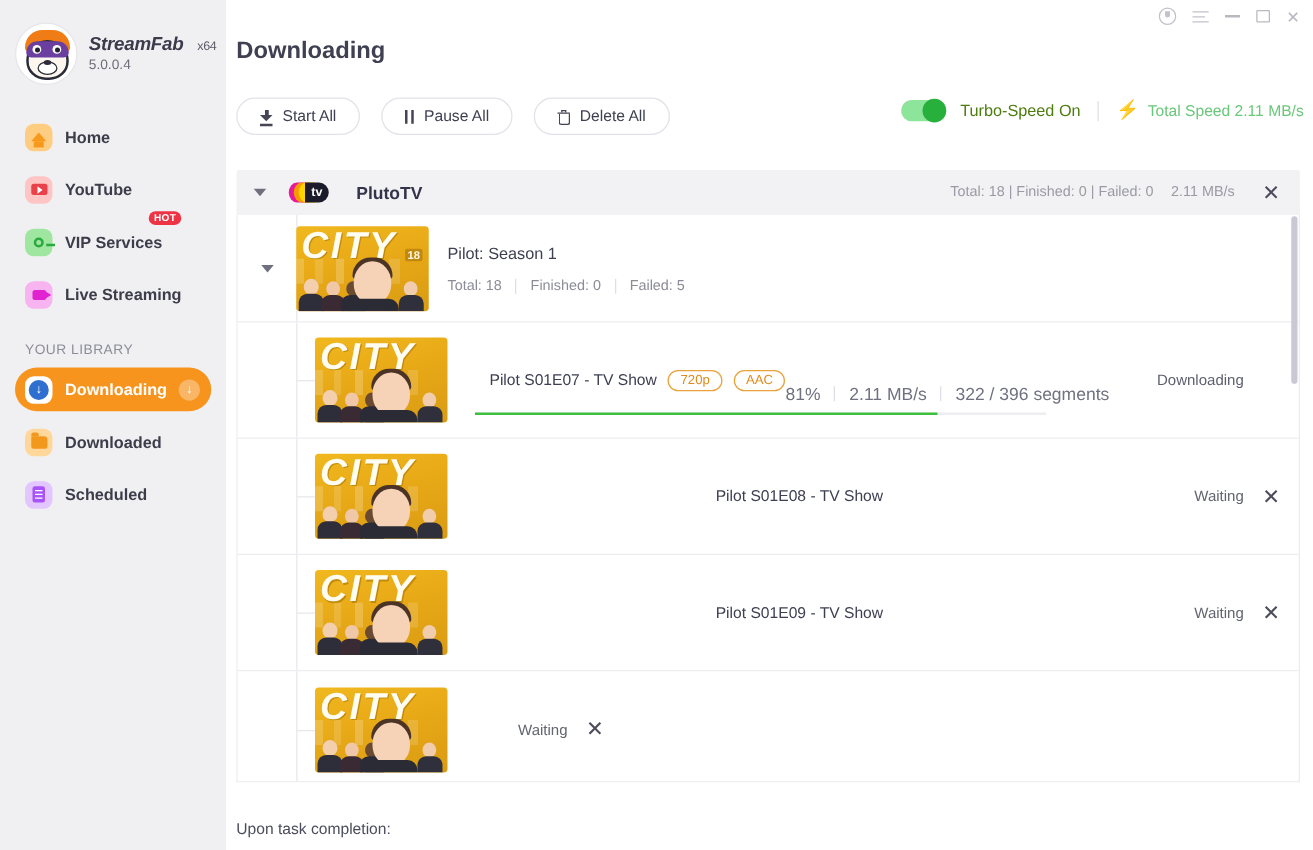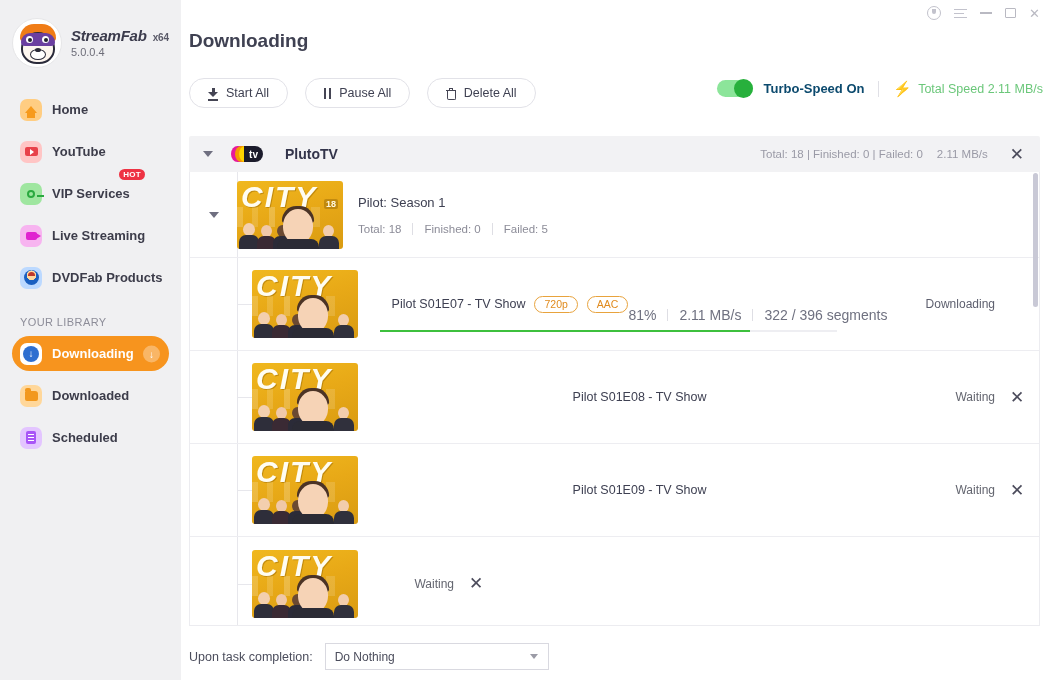--- a/index.html
+++ b/index.html
@@ -41,21 +41,21 @@
   .brand-logo .eye.l { left: 13px; }
   .brand-logo .eye.r { left: 29px; }
   .brand-logo .pupil { position: absolute; top: 19px; width: 4px; height: 4px; background: #23232f; border-radius: 50%; }
   .brand-logo .pupil.l { left: 15px; }
   .brand-logo .pupil.r { left: 31px; }
   .brand-logo .snout { position: absolute; left: 17px; top: 30px; width: 16px; height: 11px; background: #fff; border-radius: 50%; border: 1px solid #2b2b3a; }
   .brand-logo .nose { position: absolute; left: 22px; top: 29px; width: 6px; height: 4px; background: #2b2b3a; border-radius: 50%; }
 
   .brand-text { margin-left: 9px; line-height: 1.15; }
   .brand-name { font-size: 15px; font-weight: bold; font-style: italic; color: #3b3b4c; letter-spacing: -0.2px; }
-  .brand-arch { font-size: 10px; font-weight: bold; font-style: normal; color: #5a5a68; margin-left: 6px; }
+  .brand-arch { font-size: 10px; font-weight: normal; font-style: normal; color: #5a5a68; margin-left: 11px; }
   .brand-ver { font-size: 11px; color: #6d6d79; margin-top: 2px; }
 
   .nav { margin-top: 24px; }
   .nav-item {
     display: flex; align-items: center;
     height: 35px; margin: 0 12px 7px 12px; padding-left: 8px;
     border-radius: 18px; cursor: pointer; position: relative;
   }
   .nav-item.active { background: #f7941e; }
   .nav-label { font-size: 13px; color: #3c3c4a; font-weight: bold; margin-left: 10px; white-space: nowrap; }
@@ -137,21 +137,21 @@
   .gl-pause { display: flex; gap: 2.5px; }
   .gl-pause i { width: 2.6px; height: 11px; background: #454554; display: block; }
   .gl-trash { width: 10px; height: 11px; position: relative; }
   .gl-trash::before { content: ""; position: absolute; left: 0; top: 2px; width: 10px; height: 1.5px; background: #454554; }
   .gl-trash::after { content: ""; position: absolute; left: 1.5px; top: 3.5px; width: 7px; height: 7.5px; border: 1.3px solid #454554; border-top: none; border-radius: 0 0 2px 2px; }
   .gl-trash i { position: absolute; left: 3px; top: 0; width: 4px; height: 2px; border: 1.3px solid #454554; border-bottom: none; }
 
   .turbo { position: absolute; right: 7px; top: 80px; display: flex; align-items: center; }
   .toggle { width: 36px; height: 17px; border-radius: 10px; background: #8ce59a; position: relative; cursor: pointer; }
   .toggle .knob { position: absolute; right: 0; top: -1px; width: 19px; height: 19px; border-radius: 50%; background: #27b03c; }
-  .turbo-label { font-size: 13px; color: #0c4a6e; margin-left: 11px; white-space: nowrap; font-weight: bold; }
+  .turbo-label { font-size: 13px; color: #4d7c0f; margin-left: 11px; white-space: nowrap; }
   .turbo-sep { width: 1px; height: 16px; background: #e0e0e6; margin: 0 14px; }
   .bolt { color: #33c04c; font-size: 15px; margin-right: 6px; line-height: 1; }
   .speed-label { font-size: 12.5px; color: #6bc77a; white-space: nowrap; }
 
   
   .list-panel {
     position: absolute; left: 8px; top: 136px; right: 10px; bottom: 54px;
     overflow: hidden;
   }
   .group-head {
@@ -277,26 +277,20 @@
             <div class="glyph-key"></div>
           </div>
         <div class="nav-label">VIP Services</div>
         <div class="hot-badge">HOT</div>
       </div>
       <div class="nav-item">
         <div class="nav-icon ic-live">
             <div class="glyph-cam"></div>
           </div>
         <div class="nav-label">Live Streaming</div>
-      </div>
-      <div class="nav-item">
-        <div class="nav-icon ic-dvdfab">
-            <div class="glyph-fab"></div>
-          </div>
-        <div class="nav-label">DVDFab Products</div>
       </div>
     </div>
 
     <div class="lib-title">YOUR LIBRARY</div>
 
     <div class="nav" style="margin-top:0">
       <div class="nav-item active">
         <div class="nav-icon ic-downloading">
             <div class="glyph-dlarrow">
               <span>↓</span>
@@ -560,20 +554,16 @@
 
       </div>
 
       <div class="scrollbar">
         <div class="scroll-thumb"></div>
       </div>
     </div>
 
     <div class="footer">
       <div class="footer-label">Upon task completion:</div>
-      <div class="select">
-        <span>Do Nothing</span>
-        <div class="arrow"></div>
-      </div>
     </div>
 
   </div>
 </div>
 
 </body></html>

